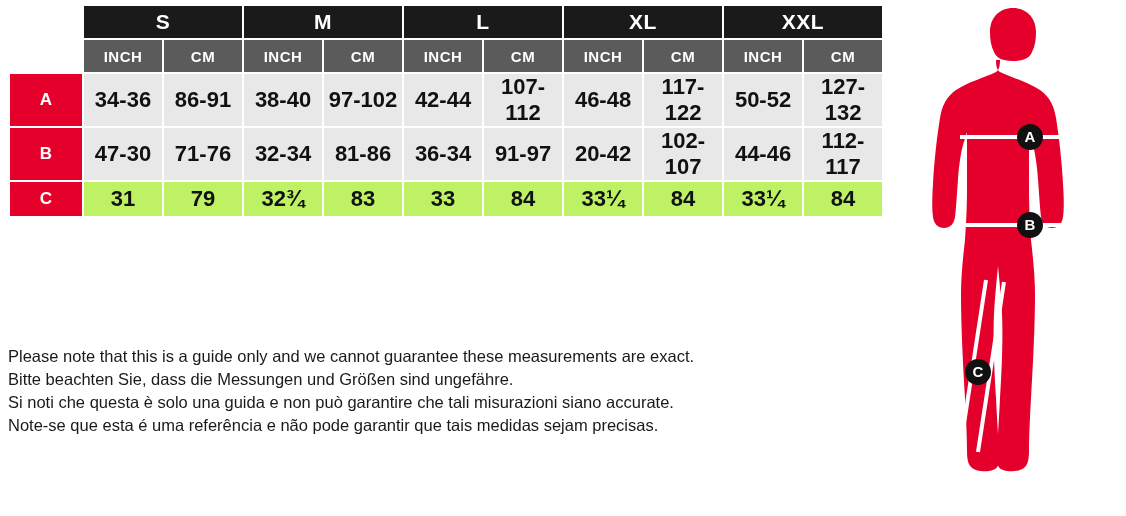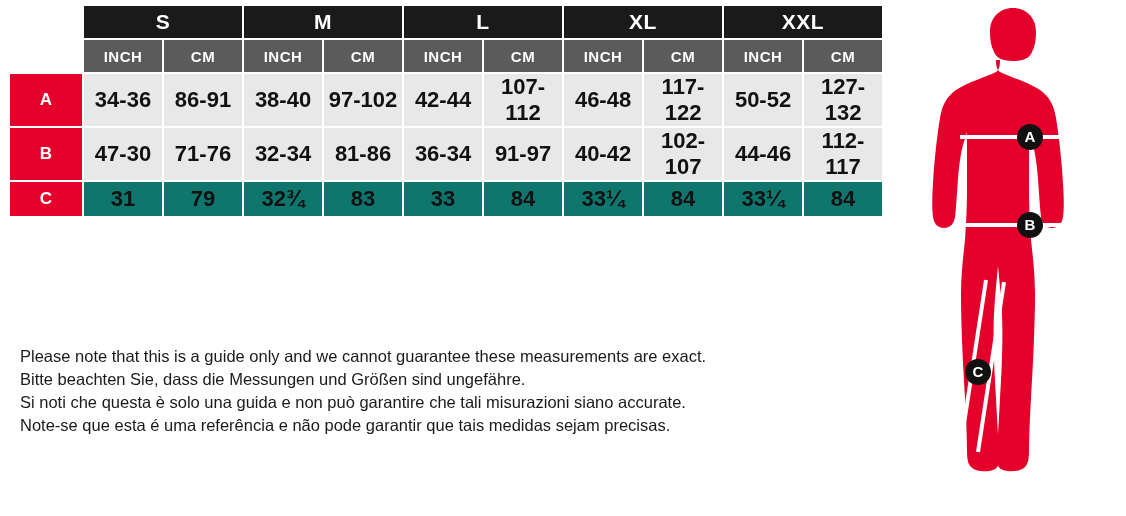--- a/index.html
+++ b/index.html
@@ -70,31 +70,31 @@
 
   .cell {
     background: #e8e8e8;
     color: #111111;
     font-size: 22px;
     font-weight: bold;
     text-align: center;
     height: 34px;
   }
 
-  .cell.light { background: #0f766e; }
+  .cell.light { background: #bef264; }
 
   
   #notes {
     position: absolute;
     left: 8px;
     top: 346px;
     width: 870px;
   }
   #notes p {
-    margin: 0 0 2px 12px;
+    margin: 0 0 2px 0;
     font-size: 16.5px;
     line-height: 21px;
     color: #1a1a1a;
     white-space: nowrap;
   }
 
   
   #figure {
     position: absolute;
     left: 900px;
@@ -176,21 +176,21 @@
           <td class="cell">127-132</td>
         </tr>
         <tr>
           <td class="row-label">B</td>
           <td class="cell">47-30</td>
           <td class="cell">71-76</td>
           <td class="cell">32-34</td>
           <td class="cell">81-86</td>
           <td class="cell">36-34</td>
           <td class="cell">91-97</td>
-          <td class="cell">40-42</td>
+          <td class="cell">20-42</td>
           <td class="cell">102-107</td>
           <td class="cell">44-46</td>
           <td class="cell">112-117</td>
         </tr>
         <tr>
           <td class="row-label">C</td>
           <td class="cell light">31</td>
           <td class="cell light">79</td>
           <td class="cell light">32¾</td>
           <td class="cell light">83</td>

